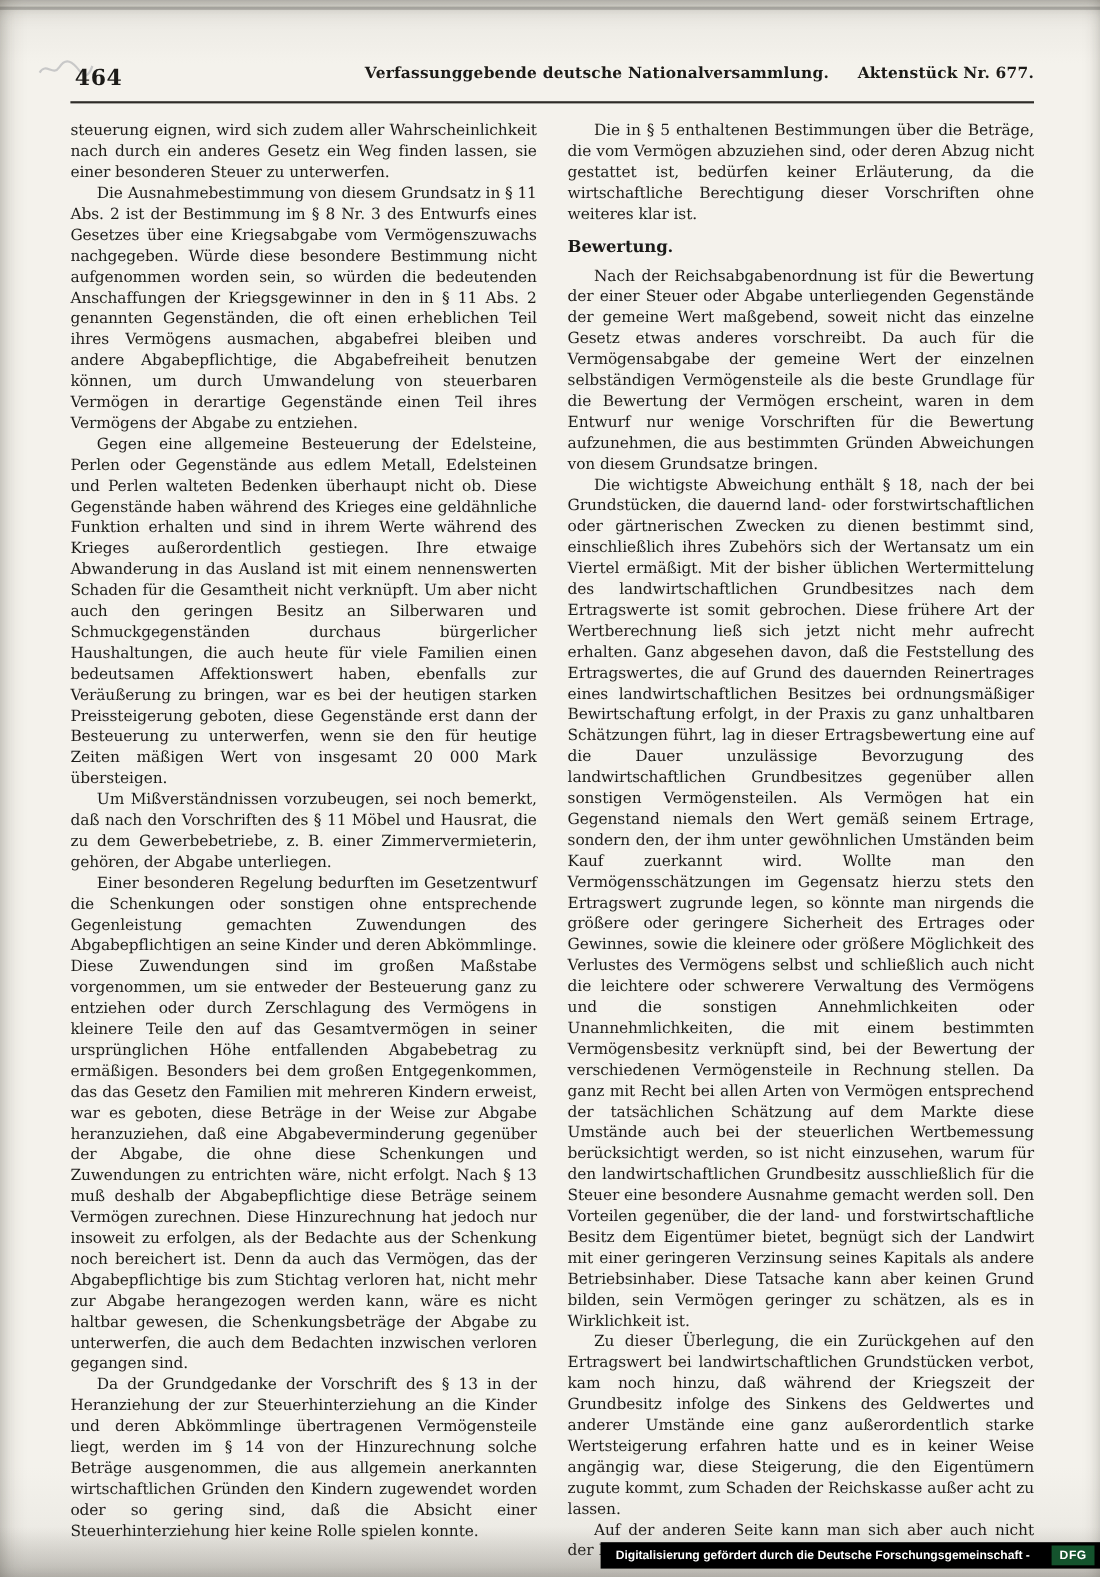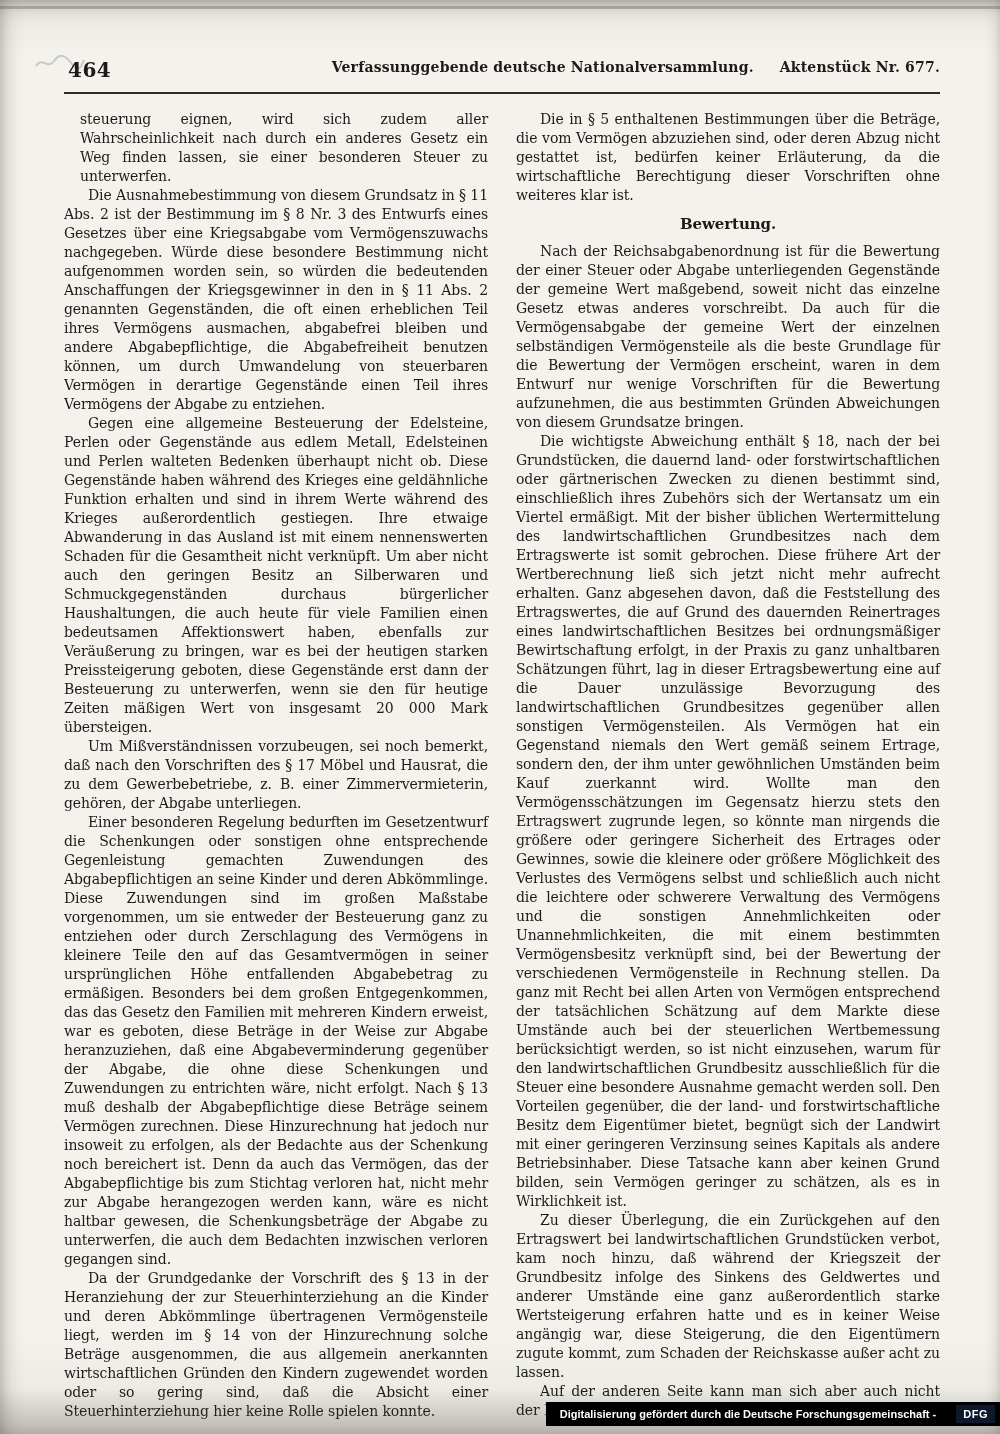--- a/index.html
+++ b/index.html
@@ -26,34 +26,34 @@
   .header-title-wrap{
     text-align:right;font-weight:bold;font-size:14px;letter-spacing:.2px;
     padding-top:1px;
   }
   .header-title-wrap .gap{display:inline-block;width:26px;}
   .header-rule{border:0;border-top:2.2px solid #2e2c28;margin:4px 0 0 0;}
   .columns{display:flex;gap:28px;margin-top:16px;}
   .col{flex:1;font-size:14px;line-height:19px;text-align:justify;letter-spacing:-0.1px;
        text-justify:inter-word;hyphens:auto;}
   .col p{margin:0;text-indent:24px;}
-  .col p.cont{text-indent:0;margin-left:16px;}
+  .col p.cont{text-indent:0;}
   .section-heading{
-    text-align:center;font-size:15px;font-weight:bold;margin:10px 0 8px 0;text-indent:0;
+    font-size:15px;font-weight:bold;margin:10px 0 8px 0;text-indent:0;
   }
   .footer-bar{
     position:absolute;right:0;bottom:8px;height:24px;
     background:#000;color:#fff;
     display:flex;align-items:center;gap:20px;
     padding:0 5px 0 14px;
     font-family:"Liberation Sans","DejaVu Sans",sans-serif;
     font-size:11px;font-weight:bold;
   }
   .dfg-badge{
-    background:#0f172a;color:#fff;font-weight:bold;
+    background:#14532d;color:#fff;font-weight:bold;
     padding:3px 7px;font-size:11px;letter-spacing:.5px;
   }
   .bottom-shade{position:absolute;left:0;right:0;bottom:0;height:46px;
     background:linear-gradient(0deg, rgba(70,66,58,.28), rgba(70,66,58,0));pointer-events:none;}
 </style>
 </head>
 <body>
 
 <div class="page">
 
@@ -73,21 +73,21 @@
     </div>
 
     <hr class="header-rule">
 
     <div class="columns">
 
       <div class="col">
         <p class="cont">steuerung eignen, wird sich zudem aller Wahrscheinlichkeit nach durch ein anderes Gesetz ein Weg finden lassen, sie einer besonderen Steuer zu unterwerfen.</p>
         <p>Die Ausnahmebestimmung von diesem Grundsatz in § 11 Abs. 2 ist der Bestimmung im § 8 Nr. 3 des Entwurfs eines Gesetzes über eine Kriegsabgabe vom Vermögenszuwachs nachgegeben. Würde diese besondere Bestimmung nicht aufgenommen worden sein, so würden die bedeutenden Anschaffungen der Kriegsgewinner in den in § 11 Abs. 2 genannten Gegenständen, die oft einen erheblichen Teil ihres Vermögens ausmachen, abgabefrei bleiben und andere Abgabepflichtige, die Abgabefreiheit benutzen können, um durch Umwandelung von steuerbaren Vermögen in derartige Gegenstände einen Teil ihres Vermögens der Abgabe zu entziehen.</p>
         <p>Gegen eine allgemeine Besteuerung der Edelsteine, Perlen oder Gegenstände aus edlem Metall, Edelsteinen und Perlen walteten Bedenken überhaupt nicht ob. Diese Gegenstände haben während des Krieges eine geldähnliche Funktion erhalten und sind in ihrem Werte während des Krieges außerordentlich gestiegen. Ihre etwaige Abwanderung in das Ausland ist mit einem nennenswerten Schaden für die Gesamtheit nicht verknüpft. Um aber nicht auch den geringen Besitz an Silberwaren und Schmuckgegenständen durchaus bürgerlicher Haushaltungen, die auch heute für viele Familien einen bedeutsamen Affektionswert haben, ebenfalls zur Veräußerung zu bringen, war es bei der heutigen starken Preissteigerung geboten, diese Gegenstände erst dann der Besteuerung zu unterwerfen, wenn sie den für heutige Zeiten mäßigen Wert von insgesamt 20 000 Mark übersteigen.</p>
-        <p>Um Mißverständnissen vorzubeugen, sei noch bemerkt, daß nach den Vorschriften des § 17 Möbel und Hausrat, die zu dem Gewerbebetriebe, z. B. einer Zimmervermieterin, gehören, der Abgabe unterliegen.</p>
+        <p>Um Mißverständnissen vorzubeugen, sei noch bemerkt, daß nach den Vorschriften des § 11 Möbel und Hausrat, die zu dem Gewerbebetriebe, z. B. einer Zimmervermieterin, gehören, der Abgabe unterliegen.</p>
         <p>Einer besonderen Regelung bedurften im Gesetzentwurf die Schenkungen oder sonstigen ohne entsprechende Gegenleistung gemachten Zuwendungen des Abgabepflichtigen an seine Kinder und deren Abkömmlinge. Diese Zuwendungen sind im großen Maßstabe vorgenommen, um sie entweder der Besteuerung ganz zu entziehen oder durch Zerschlagung des Vermögens in kleinere Teile den auf das Gesamtvermögen in seiner ursprünglichen Höhe entfallenden Abgabebetrag zu ermäßigen. Besonders bei dem großen Entgegenkommen, das das Gesetz den Familien mit mehreren Kindern erweist, war es geboten, diese Beträge in der Weise zur Abgabe heranzuziehen, daß eine Abgabeverminderung gegenüber der Abgabe, die ohne diese Schenkungen und Zuwendungen zu entrichten wäre, nicht erfolgt. Nach § 13 muß deshalb der Abgabepflichtige diese Beträge seinem Vermögen zurechnen. Diese Hinzurechnung hat jedoch nur insoweit zu erfolgen, als der Bedachte aus der Schenkung noch bereichert ist. Denn da auch das Vermögen, das der Abgabepflichtige bis zum Stichtag verloren hat, nicht mehr zur Abgabe herangezogen werden kann, wäre es nicht haltbar gewesen, die Schenkungsbeträge der Abgabe zu unterwerfen, die auch dem Bedachten inzwischen verloren gegangen sind.</p>
         <p>Da der Grundgedanke der Vorschrift des § 13 in der Heranziehung der zur Steuerhinterziehung an die Kinder und deren Abkömmlinge übertragenen Vermögensteile liegt, werden im § 14 von der Hinzurechnung solche Beträge ausgenommen, die aus allgemein anerkannten wirtschaftlichen Gründen den Kindern zugewendet worden oder so gering sind, daß die Absicht einer Steuerhinterziehung hier keine Rolle spielen konnte.</p>
       </div>
 
       <div class="col">
         <p>Die in § 5 enthaltenen Bestimmungen über die Beträge, die vom Vermögen abzuziehen sind, oder deren Abzug nicht gestattet ist, bedürfen keiner Erläuterung, da die wirtschaftliche Berechtigung dieser Vorschriften ohne weiteres klar ist.</p>
         <h3 class="section-heading">Bewertung.</h3>
         <p>Nach der Reichsabgabenordnung ist für die Bewertung der einer Steuer oder Abgabe unterliegenden Gegenstände der gemeine Wert maßgebend, soweit nicht das einzelne Gesetz etwas anderes vorschreibt. Da auch für die Vermögensabgabe der gemeine Wert der einzelnen selbständigen Vermögensteile als die beste Grundlage für die Bewertung der Vermögen erscheint, waren in dem Entwurf nur wenige Vorschriften für die Bewertung aufzunehmen, die aus bestimmten Gründen Abweichungen von diesem Grundsatze bringen.</p>
         <p>Die wichtigste Abweichung enthält § 18, nach der bei Grundstücken, die dauernd land- oder forstwirtschaftlichen oder gärtnerischen Zwecken zu dienen bestimmt sind, einschließlich ihres Zubehörs sich der Wertansatz um ein Viertel ermäßigt. Mit der bisher üblichen Wertermittelung des landwirtschaftlichen Grundbesitzes nach dem Ertragswerte ist somit gebrochen. Diese frühere Art der Wertberechnung ließ sich jetzt nicht mehr aufrecht erhalten. Ganz abgesehen davon, daß die Feststellung des Ertragswertes, die auf Grund des dauernden Reinertrages eines landwirtschaftlichen Besitzes bei ordnungsmäßiger Bewirtschaftung erfolgt, in der Praxis zu ganz unhaltbaren Schätzungen führt, lag in dieser Ertragsbewertung eine auf die Dauer unzulässige Bevorzugung des landwirtschaftlichen Grundbesitzes gegenüber allen sonstigen Vermögensteilen. Als Vermögen hat ein Gegenstand niemals den Wert gemäß seinem Ertrage, sondern den, der ihm unter gewöhnlichen Umständen beim Kauf zuerkannt wird. Wollte man den Vermögensschätzungen im Gegensatz hierzu stets den Ertragswert zugrunde legen, so könnte man nirgends die größere oder geringere Sicherheit des Ertrages oder Gewinnes, sowie die kleinere oder größere Möglichkeit des Verlustes des Vermögens selbst und schließlich auch nicht die leichtere oder schwerere Verwaltung des Vermögens und die sonstigen Annehmlichkeiten oder Unannehmlichkeiten, die mit einem bestimmten Vermögensbesitz verknüpft sind, bei der Bewertung der verschiedenen Vermögensteile in Rechnung stellen. Da ganz mit Recht bei allen Arten von Vermögen entsprechend der tatsächlichen Schätzung auf dem Markte diese Umstände auch bei der steuerlichen Wertbemessung berücksichtigt werden, so ist nicht einzusehen, warum für den landwirtschaftlichen Grundbesitz ausschließlich für die Steuer eine besondere Ausnahme gemacht werden soll. Den Vorteilen gegenüber, die der land- und forstwirtschaftliche Besitz dem Eigentümer bietet, begnügt sich der Landwirt mit einer geringeren Verzinsung seines Kapitals als andere Betriebsinhaber. Diese Tatsache kann aber keinen Grund bilden, sein Vermögen geringer zu schätzen, als es in Wirklichkeit ist.</p>
         <p>Zu dieser Überlegung, die ein Zurückgehen auf den Ertragswert bei landwirtschaftlichen Grundstücken verbot, kam noch hinzu, daß während der Kriegszeit der Grundbesitz infolge des Sinkens des Geldwertes und anderer Umstände eine ganz außerordentlich starke Wertsteigerung erfahren hatte und es in keiner Weise angängig war, diese Steigerung, die den Eigentümern zugute kommt, zum Schaden der Reichskasse außer acht zu lassen.</p>

